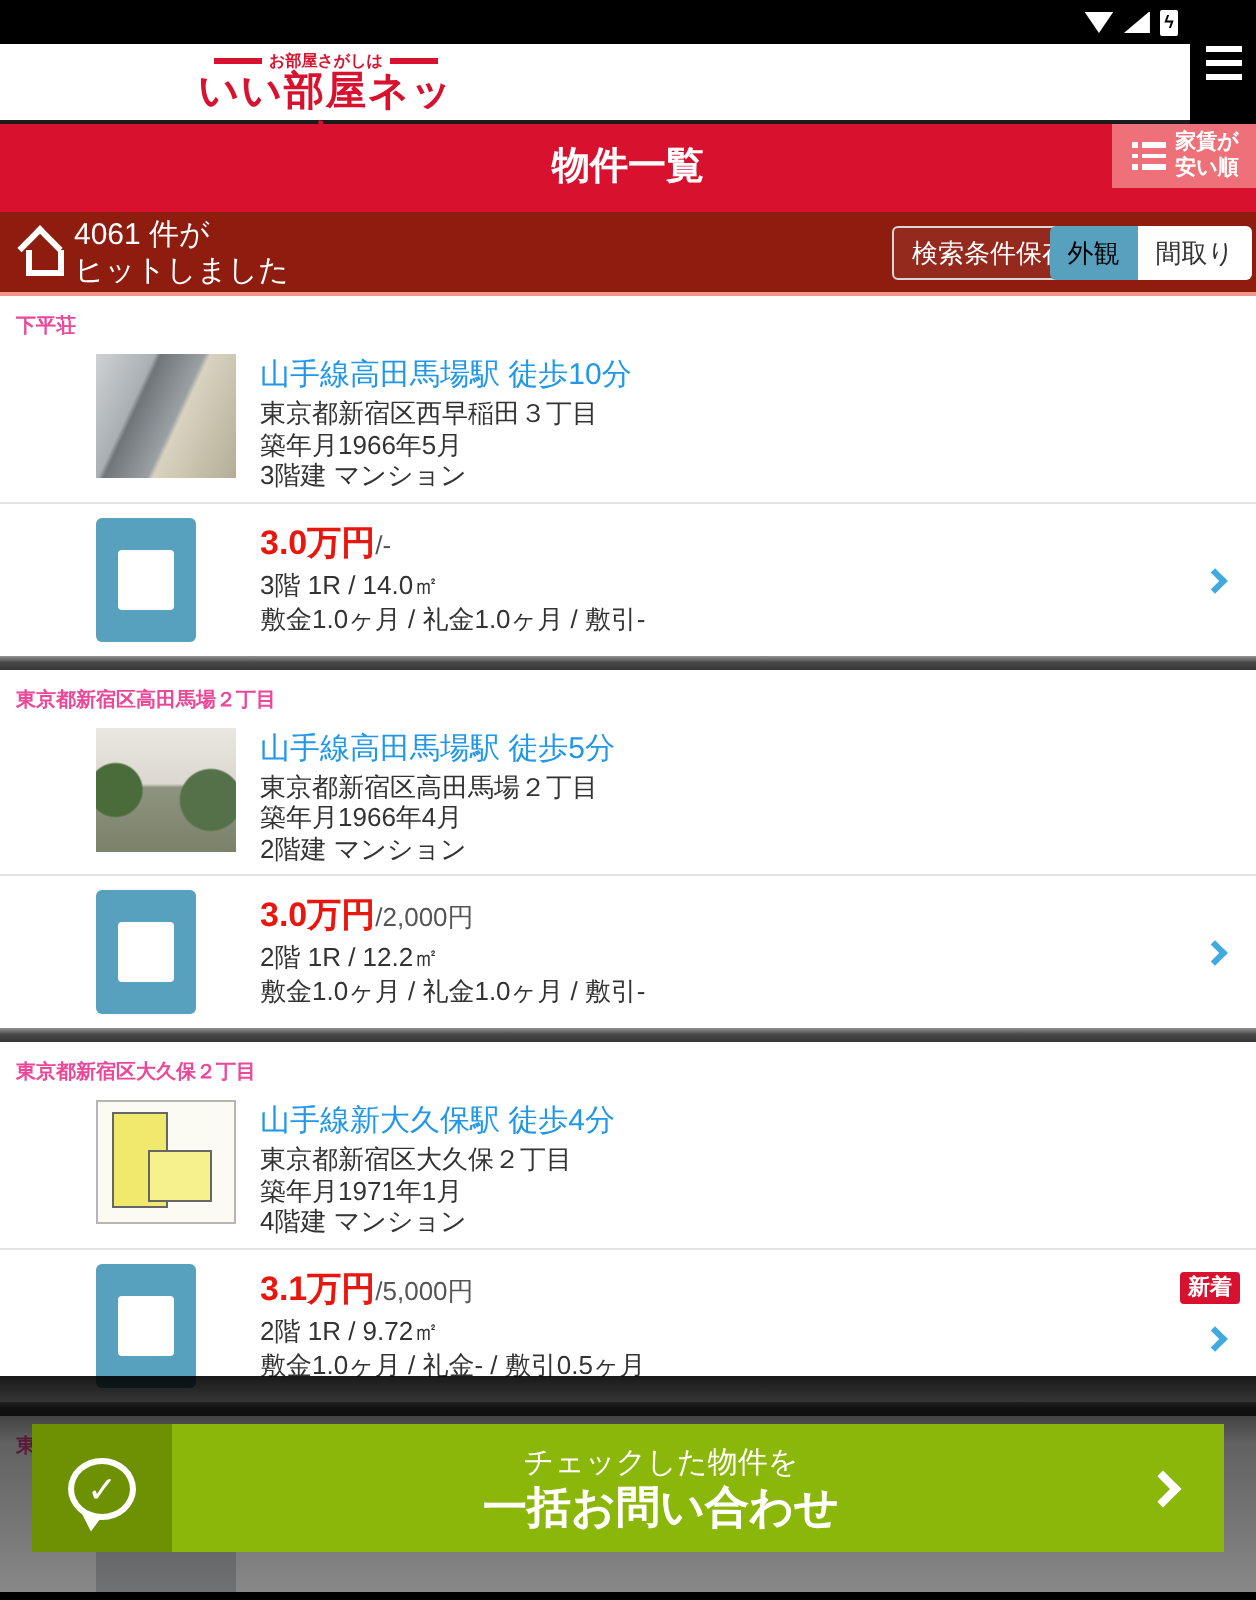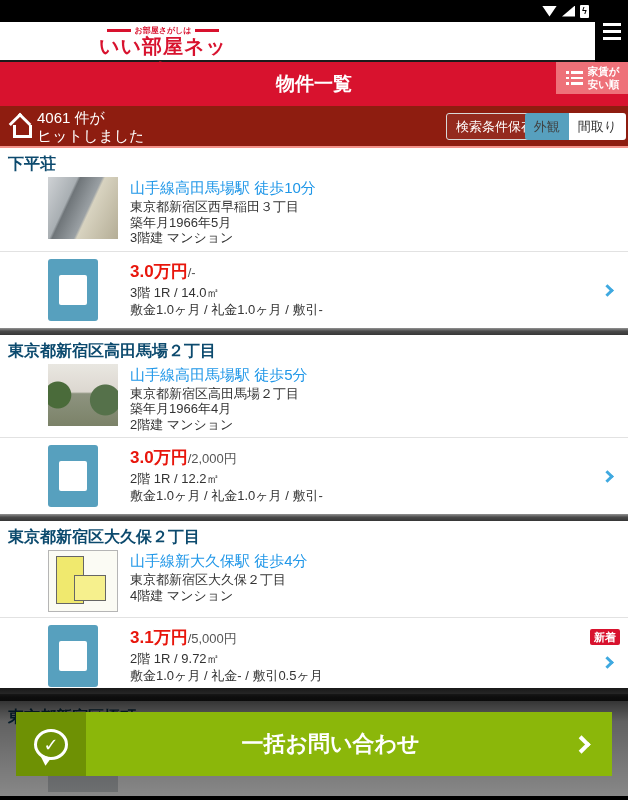--- a/index.html
+++ b/index.html
@@ -43,26 +43,26 @@
   .home-ic::before { content:""; position:absolute; left:4px; top:1px; width:13px; height:13px;
     border-left:3px solid #fff; border-top:3px solid #fff; transform:rotate(45deg); }
   .home-ic::after { content:""; position:absolute; left:5px; bottom:1px; width:13px; height:10px;
     border-left:3px solid #fff; border-right:3px solid #fff; border-bottom:3px solid #fff; }
   .result-text { position:absolute; left:37px; top:3px; color:#fff; font-size:15px; line-height:18px; }
   .save-btn { position:absolute; right:84px; top:7px; height:27px; line-height:25px; padding:0 9px;
     border:1px solid #d8d8d8; border-radius:3px; color:#fff; font-size:13px;
     background:rgba(255,255,255,0.06); cursor:pointer; }
   .segmented { position:absolute; right:2px; top:7px; height:27px; display:flex; border-radius:3px; overflow:hidden; }
   .seg { height:27px; line-height:27px; padding:0 9px; font-size:13px; cursor:pointer; }
-  .seg-sel { background:#57a0be; color:#404040; }
+  .seg-sel { background:#57a0be; color:#000000; }
   .seg-unsel { background:#fff; color:#333; }
   
   .listings { position:absolute; top:148px; left:0; width:628px; }
   .listing { background:#fff; }
-  .l-title { padding:7px 8px 4px; font-size:16px; font-weight:bold; color:#0c4a6e; line-height:18px; }
+  .l-title { padding:7px 8px 4px; font-size:10px; font-weight:bold; color:#ec4899; line-height:18px; }
   .l-main { display:flex; margin-left:48px; margin-bottom:5px; }
   .photo { width:70px; height:62px; flex:none; }
   .photo-building { background:
     linear-gradient(115deg,#cfd2d5 0%,#a9afb3 30%,#6f7579 33%,#9aa0a4 55%,#d8d3c0 58%,#b4ad96 100%); }
   .photo-house { background:
     radial-gradient(circle at 14% 50%, #4a6b3a 0 13px, transparent 14px),
     radial-gradient(circle at 82% 58%, #55714a 0 15px, transparent 16px),
     linear-gradient(to bottom,#e9e7e1 0%,#dcd7d0 45%,#8d937f 48%,#7b8268 100%); }
   .photo-plan { background:#fbfbf4; border:1px solid #b5b5b5; position:relative; }
   .photo-plan::before { content:""; position:absolute; left:7px; top:5px; width:26px; height:46px;
@@ -218,20 +218,21 @@
       <div class="separator"></div>
     </div>
 
     <div class="listing">
       <div class="l-title">東京都新宿区大久保２丁目</div>
       <div class="l-main">
         <div class="photo photo-plan"></div>
         <div class="l-info">
           <div class="l-station">山手線新大久保駅 徒歩4分</div>
           <div class="l-line">東京都新宿区大久保２丁目</div>
+          <div class="l-line">築年月1971年1月</div>
           <div class="l-line">4階建 マンション</div>
         </div>
       </div>
       <div class="divider"></div>
       <div class="price-row">
         <div class="checkbox"></div>
         <div class="price-info">
           <div class="price-line">
             <span class="price-val">3.1万円</span><span class="price-suffix">/5,000円</span>
           </div>
@@ -254,19 +255,20 @@
     </div>
   </div>
 
   <div class="overlay"></div>
 
   <div class="cta">
     <div class="cta-left">
       <div class="bubble">✓</div>
     </div>
     <div class="cta-text">
+      <div class="cta-line1">チェックした物件を</div>
       <div class="cta-line2">一括お問い合わせ</div>
     </div>
     <div class="cta-chev"></div>
   </div>
 
   <div class="bottom-strip"></div>
 </div>
 
 </body></html>

